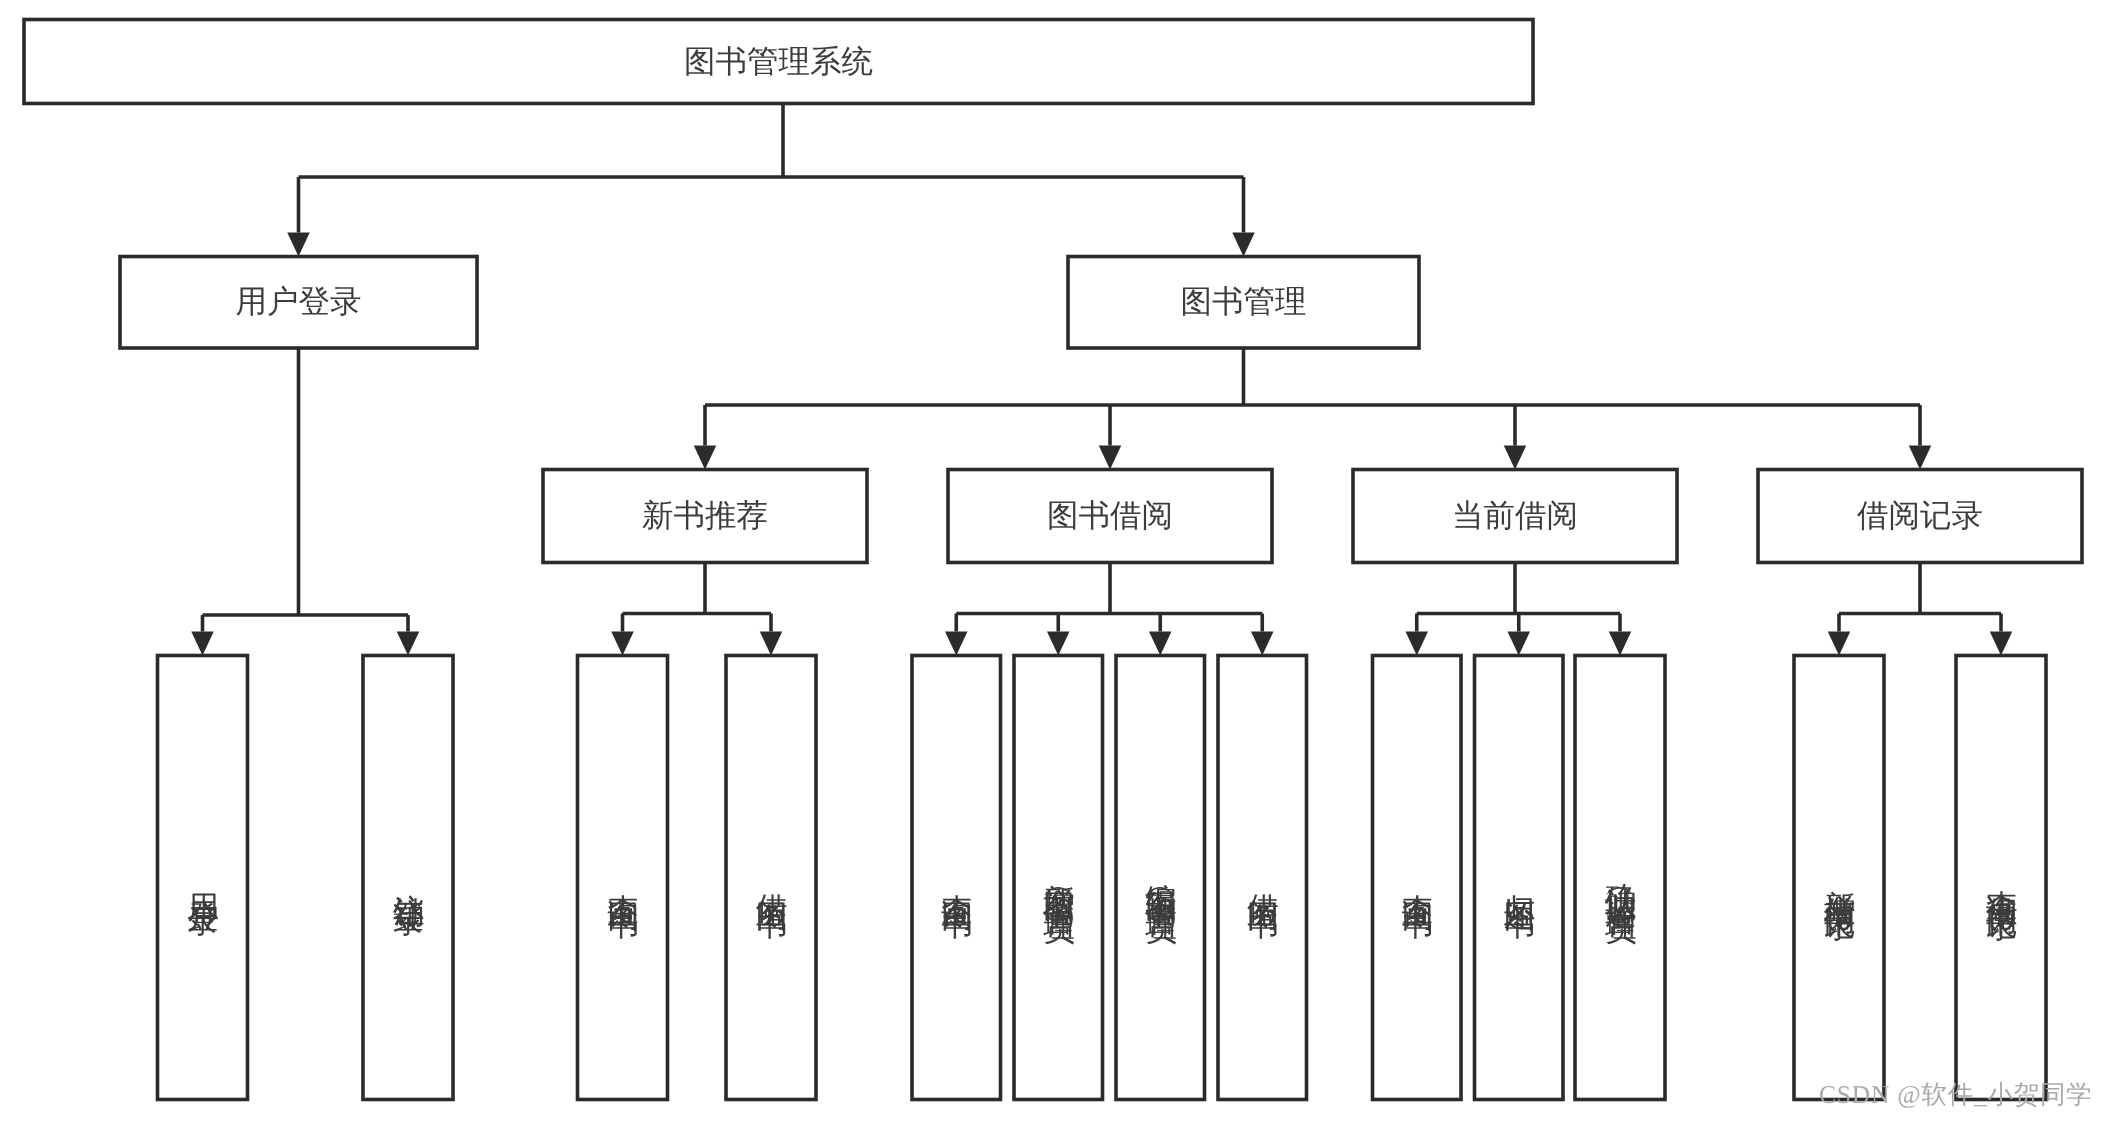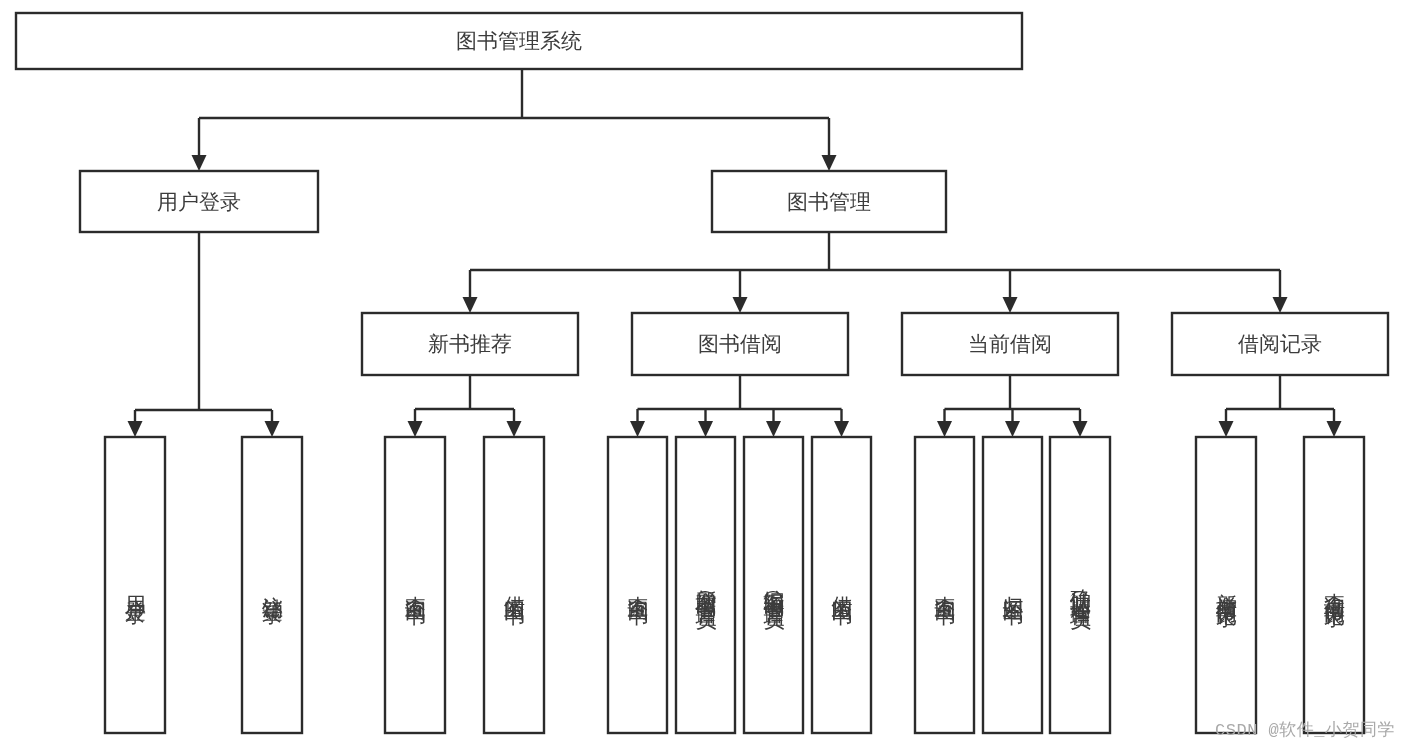--- a/index.html
+++ b/index.html
@@ -70,21 +70,21 @@
     font-size: 21px;
     line-height: 1;
     letter-spacing: 3px;
     color: #3c3c3c;
     white-space: nowrap;
   }
   .watermark {
     position: absolute;
     right: 10px;
     bottom: 6px;
-    font-family: Liberation Mono, monospace;
+    font-family: Liberation Serif, serif;
     font-size: 17px;
     color: #a9a9a9;
     letter-spacing: 0.5px;
     user-select: none;
   }
 </style>
 </head>
 <body>
 
 <div id="diagram-root">

